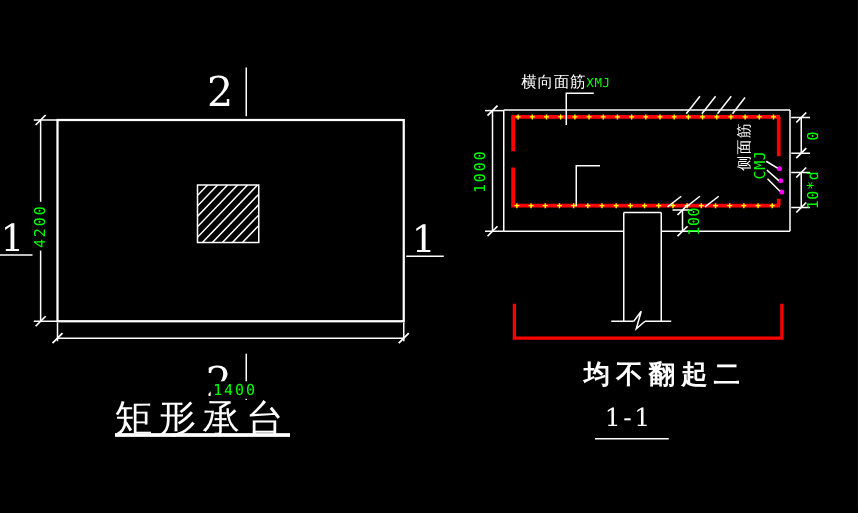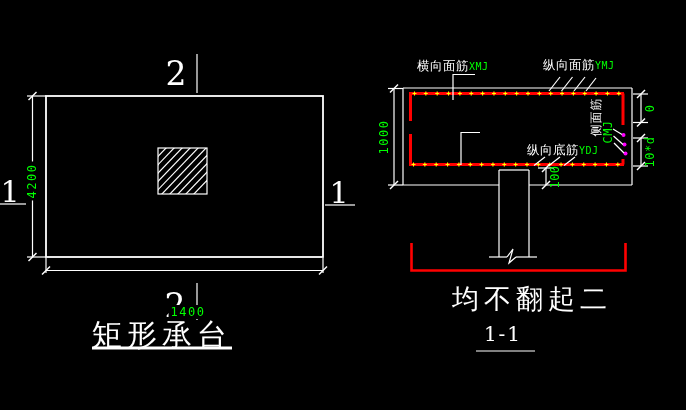--- a/index.html
+++ b/index.html
@@ -213,29 +213,23 @@
   <div class="txt serifnum" style="left:175px;top:305px;font-size:33px;">2</div>
   <div class="txt serifnum" style="left:10px;top:191px;font-size:30px;">1</div>
   <div class="txt serifnum" style="left:339px;top:192px;font-size:30px;">1</div>
   <div class="txt rot dim onLine" style="left:32px;top:181px;">4200</div>
   <div class="txt dim onLine" style="left:188px;top:288px;margin-top:24px;">1400</div>
   <div class="txt bigcn" style="left:162px;top:335px;font-size:30px;text-decoration:underline;">矩形承台</div>
 
   <div class="lbl" style="left:417px;top:66px;">
     <span>横向面筋</span><span class="code">XMJ</span>
   </div>
-  <div class="lbl" style="left:543px;top:65px;">
-    <span>纵向面筋</span><span class="code">YMJ</span>
-  </div>
-  <div class="lbl" style="left:527px;top:150px;">
-    <span>纵向底筋</span><span class="code">YDJ</span>
-  </div>
   <div class="txt rot cjk-vert" style="left:596px;top:117px;">侧面筋</div>
   <div class="txt rot dim" style="left:608px;top:132px;letter-spacing:0.5px;">CMJ</div>
 
   <div class="txt rot dim" style="left:384px;top:137px;">1000</div>
   <div class="txt rot dim" style="left:650px;top:108px;">0</div>
   <div class="txt rot dim" style="left:650px;top:152px;letter-spacing:0.5px;">10*d</div>
   <div class="txt rot dim" style="left:555px;top:177px;letter-spacing:0.5px;">100</div>
 
-  <div class="txt bigcn" style="left:532px;top:299px;font-size:27px;">均不翻起二</div>
+  <div class="txt bigcn" style="left:532px;top:299px;font-size:21px;font-weight:bold;">均不翻起二</div>
   <div class="txt serifnum" style="left:503px;top:334px;font-size:20px;letter-spacing:2px;">1-1</div>
 </div>
 
 </body></html>

